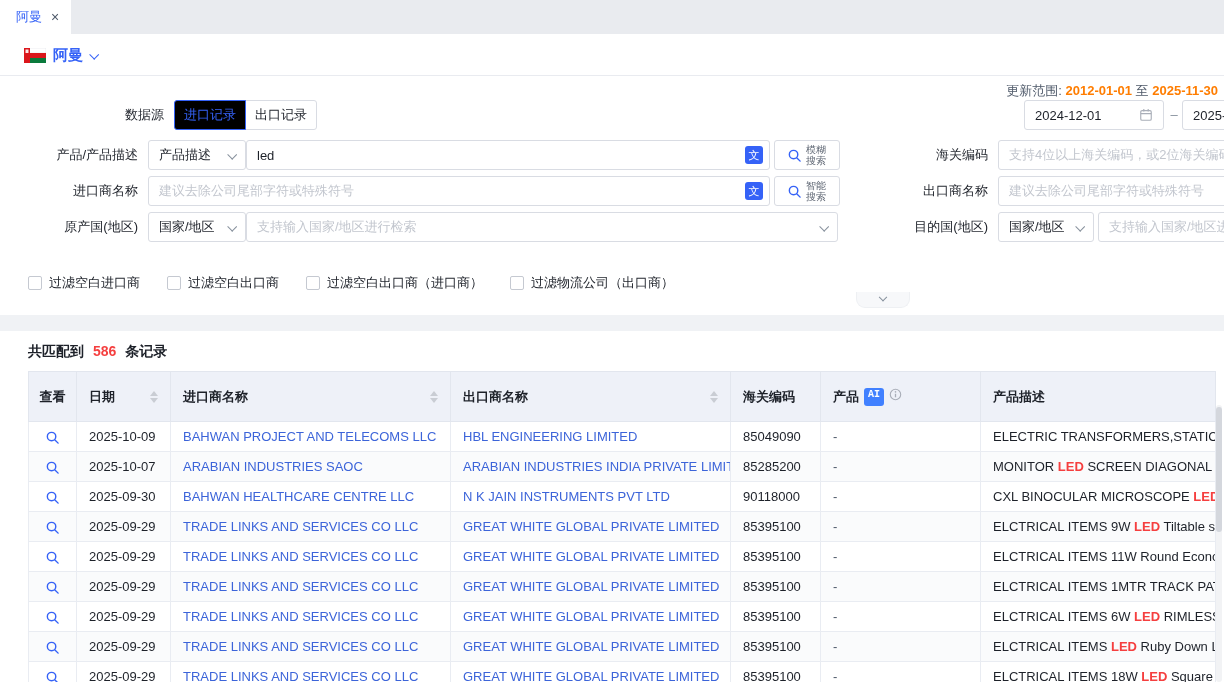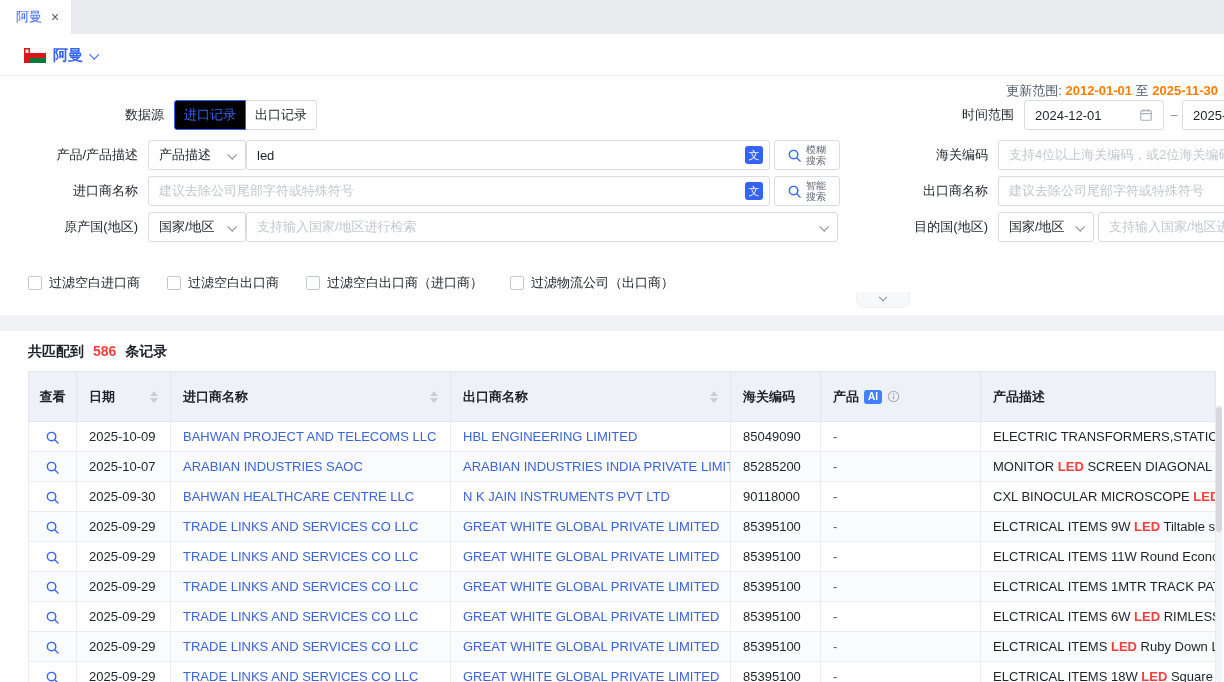--- a/index.html
+++ b/index.html
@@ -74,21 +74,21 @@
   th, td { border:1px solid #e9ecf2; padding:0 12px; height:30px; white-space:nowrap; overflow:hidden; text-align:left; }
   thead th { background:#eef1f8; height:50px; font-weight:bold; color:#1d2129; border-color:#e2e6ee; }
   tbody tr:nth-child(even) td { background:#fafbfc; }
   .c-view { width:48px; text-align:center; padding:0; }
   .c-date { width:94px; }
   .c-imp  { width:280px; }
   .c-exp  { width:280px; }
   .c-hs   { width:90px; }
   .c-prod { width:160px; }
   .th-flex { display:flex; align-items:center; justify-content:space-between; }
-  .th-left { display:flex; align-items:center; gap:5px; }
+  .th-left { display:flex; gap:5px;font-family:Liberation Mono, monospace; }
   .sort { display:inline-flex; flex-direction:column; gap:2px; cursor:pointer; }
   .sort i { width:0; height:0; border-left:4px solid transparent; border-right:4px solid transparent; display:block; }
   .sort .up { border-bottom:5px solid #c9cdd4; }
   .sort .down { border-top:5px solid #c9cdd4; }
   .ai-badge { background:#4080ff; color:#fff; font-size:10px; font-weight:bold; border-radius:3px;
               padding:1px 4px; line-height:12px; }
   .link { color:var(--link); cursor:pointer; }
   .dash { color:#4e5969; }
   .led-hl { color:var(--red); font-weight:bold; }
   .view-btn { display:inline-flex; cursor:pointer; vertical-align:middle; }
@@ -132,21 +132,20 @@
       <span>至</span>
       <span class="orange">2025-11-30</span>
     </div>
 
     <div class="lblL r1">数据源</div>
     <div class="seg-group r1 abs" style="top:66px;">
       <div class="seg active">进口记录</div>
       <div class="seg">出口记录</div>
     </div>
 
-    <div class="lblR r1">时间范围</div>
     <div class="field r1" style="left:998px; width:140px;">
       <span class="val">2024-12-01</span>
       <span class="cal">
         <svg viewBox="0 0 16 16" width="14" height="14">
             <rect x="2" y="3" width="12" height="11" rx="1.5" fill="none" stroke="#a9aeb8" stroke-width="1.3"></rect>
             <line x1="2" y1="6.5" x2="14" y2="6.5" stroke="#a9aeb8" stroke-width="1.3"></line>
             <line x1="5.5" y1="1.2" x2="5.5" y2="4" stroke="#a9aeb8" stroke-width="1.3"></line>
             <line x1="10.5" y1="1.2" x2="10.5" y2="4" stroke="#a9aeb8" stroke-width="1.3"></line>
           </svg>
       </span>

